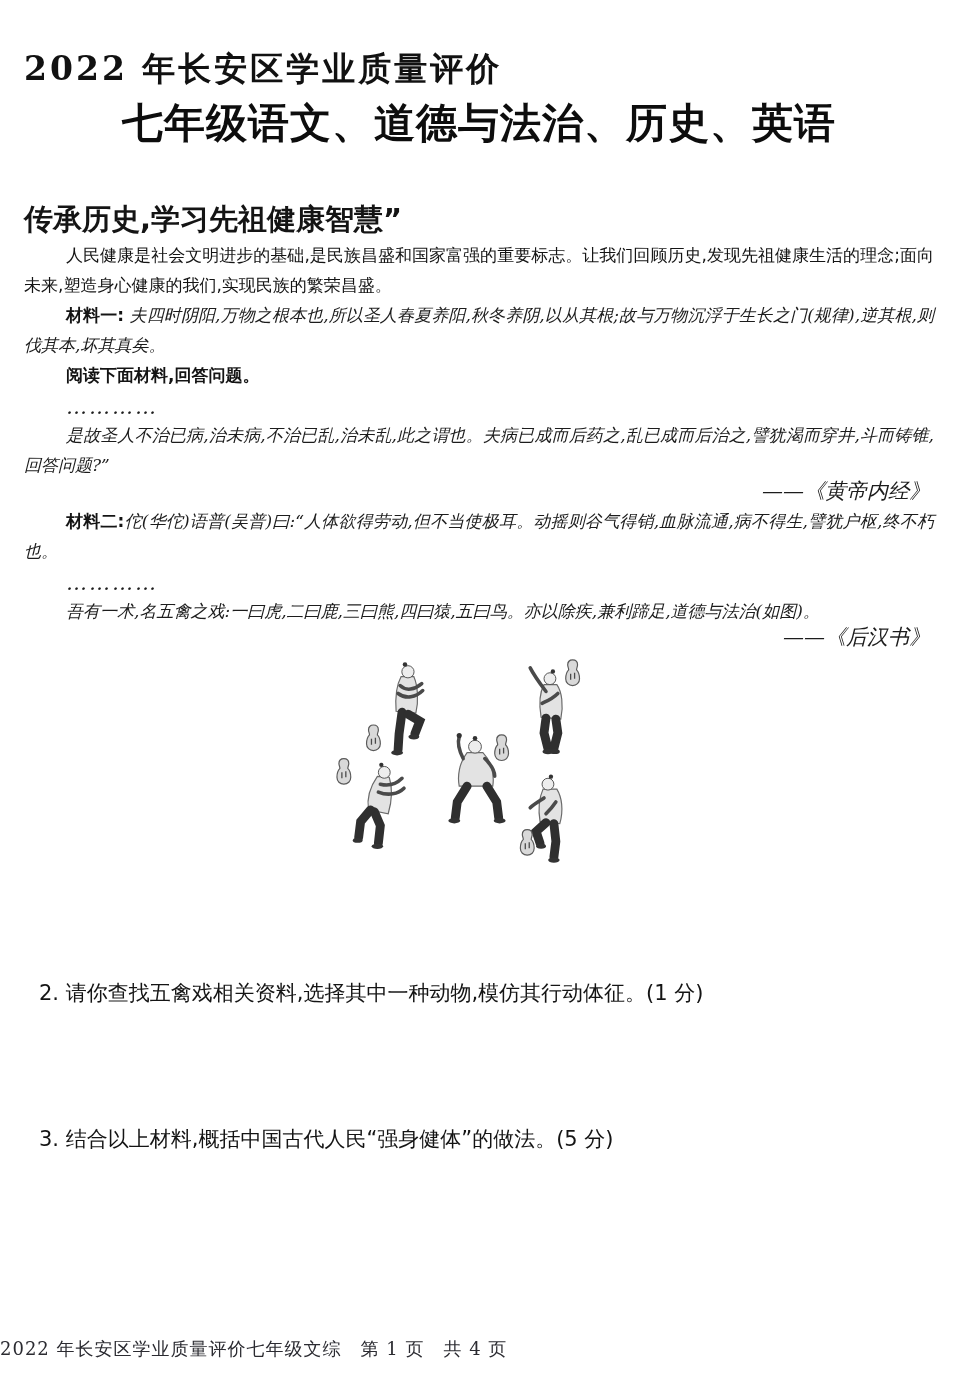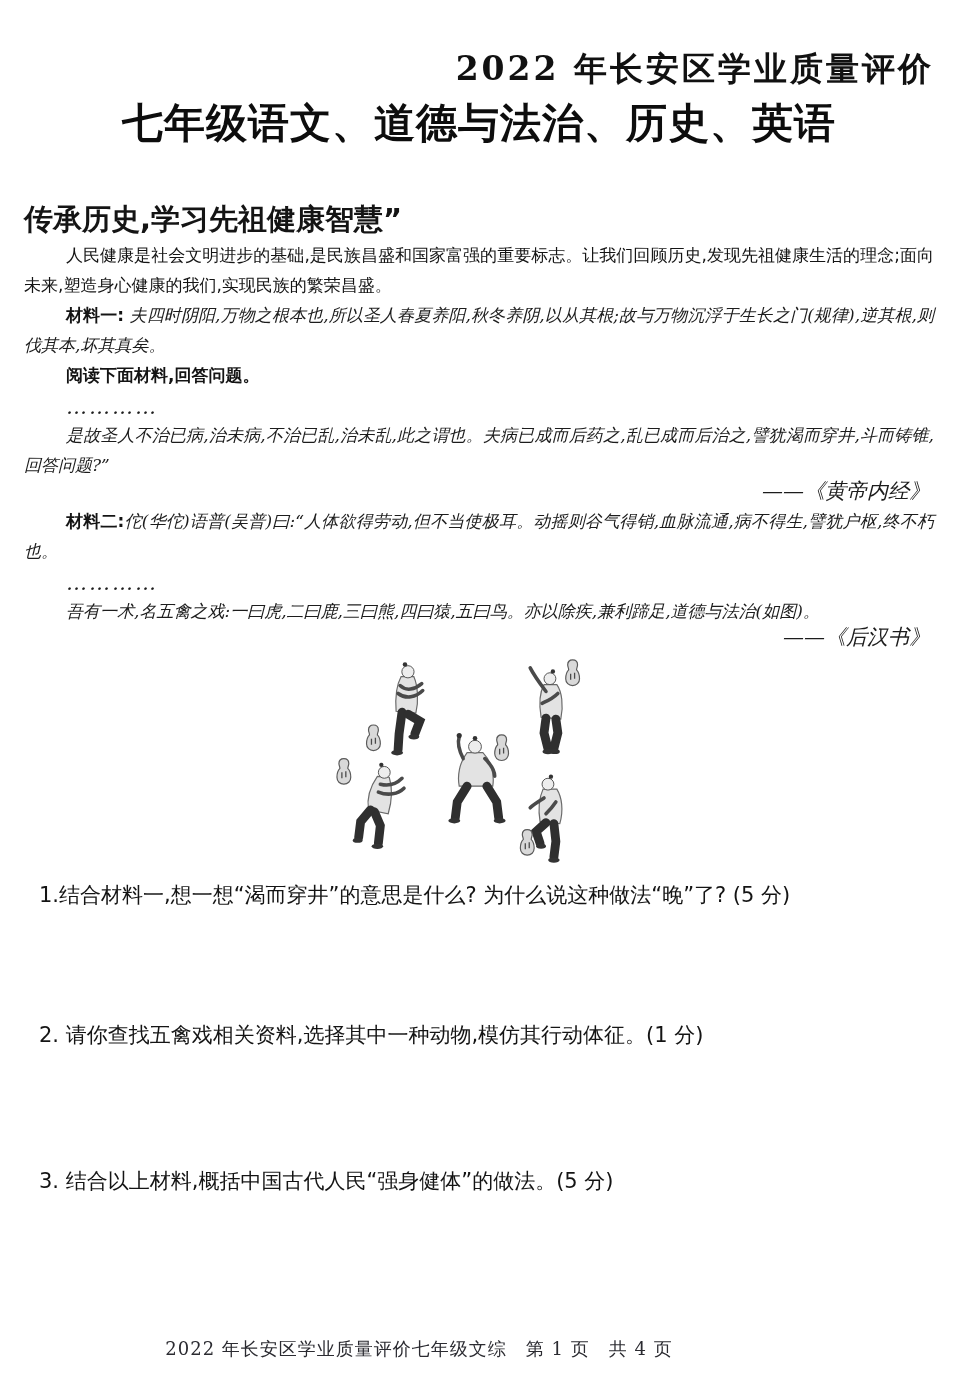--- a/index.html
+++ b/index.html
@@ -4,21 +4,21 @@
 <style>
   * { margin:0; padding:0; box-sizing:border-box; }
   html,body { background:#e9e9e9; }
   body { width:958px; font-family:"DejaVu Sans", sans-serif; color:#141414; }
   .page {
     position:relative; width:958px; height:1381px; background:#ffffff;
     padding:48px 24px 0 24px; overflow:hidden;
   }
   .title1 {
     font-family:"DejaVu Serif", serif; font-weight:700; font-size:33px;
-    line-height:42px; text-align:right; letter-spacing:3px; color:#111;
+    line-height:42px; text-align:left; letter-spacing:3px; color:#111;
   }
   .title2 {
     font-family:Liberation Mono, monospace; font-weight:700; font-size:41px;
     line-height:52px; text-align:center; letter-spacing:1px; margin-top:10px; color:#0d0d0d;
   }
   .heading {
     margin-top:52px; font-size:29px; font-weight:700; text-align:left; line-height:30px;
   }
   .para { font-size:17px; line-height:30px; text-align:justify; }
   .indent { text-indent:42px; }
@@ -26,21 +26,21 @@
   .script { font-family:"DejaVu Serif", serif; font-style:italic; color:#1c1c1c; }
   .mt6 { margin-top:6px; }
   .ellipsis-line { font-size:21px; line-height:26px; padding-left:42px; letter-spacing:2px; margin-top:4px; }
   .source { font-size:21px; line-height:30px; text-align:right; padding-right:4px; margin-top:-4px; }
   .figure-wrap { width:280px; height:212px; margin-left:311px; margin-top:4px; }
   .question { font-size:21px; line-height:30px; padding-left:15px; }
   .q1 { margin-top:12px; }
   .q2 { margin-top:110px; }
   .q3 { margin-top:116px; }
   .footer {
-    position:absolute; left:0; right:120px; bottom:20px; text-align:center;
+    position:absolute; left:0; right:120px; bottom:20px; text-align:left;
     font-family:"DejaVu Serif", serif; font-size:18px; color:#2b2b31; letter-spacing:1px;
   }
   svg .limb { stroke:#2f2f2f; stroke-width:9; fill:none; stroke-linecap:round; }
   svg .arm  { stroke:#4a4a4a; stroke-width:3.6; fill:none; stroke-linecap:round; }
   svg .robe { fill:#e3e3e3; stroke:#6a6a6a; stroke-width:1.2; }
   svg .skin { fill:#ededed; stroke:#555; stroke-width:1; }
   svg .bun  { fill:#333; }
   svg .foot { fill:#333; }
   svg .gourd { fill:#d9d9d9; stroke:#5a5a5a; stroke-width:1.2; }
   svg .seal { stroke:#4a4a4a; stroke-width:1.3; fill:none; }
@@ -159,19 +159,18 @@
         <circle class="bun" cx="21" cy="4.4" r="2.2"></circle>
       </g>
 
       <g transform="translate(186,176)">
         <path class="gourd" d="M7,0 C10,0 12,2 12,5 C12,7 11,8 11,10 C13,12 14,15 14,19 C14,23 11,26 7,26 C3,26 0,23 0,19 C0,15 1,12 3,10 C3,8 2,7 2,5 C2,2 4,0 7,0 Z"></path>
         <path class="seal" d="M5,14 L5,20 M9,13 L9,19"></path>
       </g>
     </svg>
   </div>
 
-  <p class="question q1">1.结合材料一,想一想“渴而穿井”的意思是什么? 为什么说这种做法“晚”了? (5 分)</p>
   <p class="question q2">2. 请你查找五禽戏相关资料,选择其中一种动物,模仿其行动体征。(1 分)</p>
   <p class="question q3">3. 结合以上材料,概括中国古代人民“强身健体”的做法。(5 分)</p>
 
   <div class="footer">2022 年长安区学业质量评价七年级文综　第 1 页　共 4 页</div>
 
 </div>
 
 </body></html>

